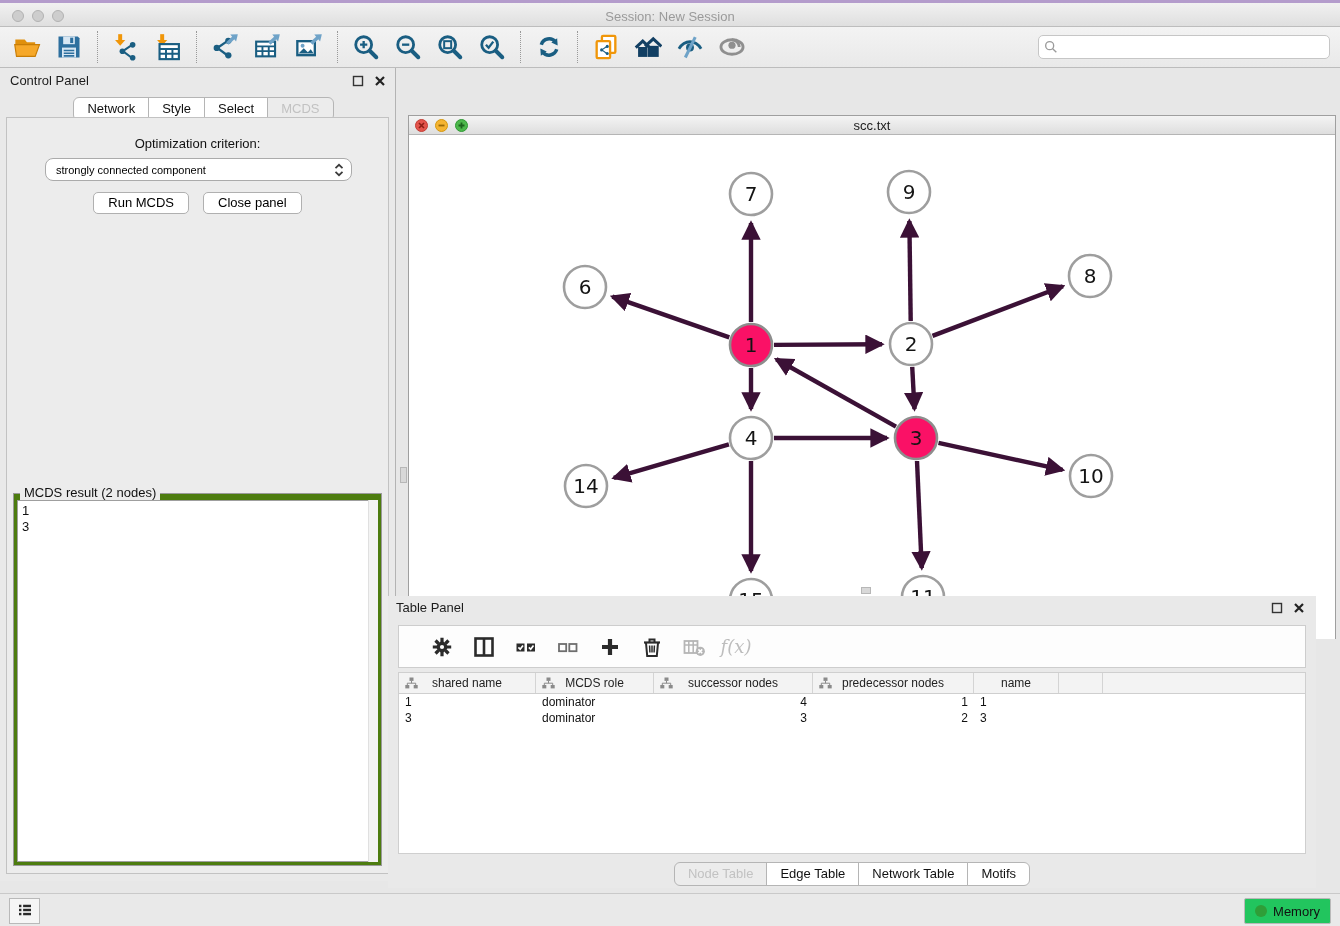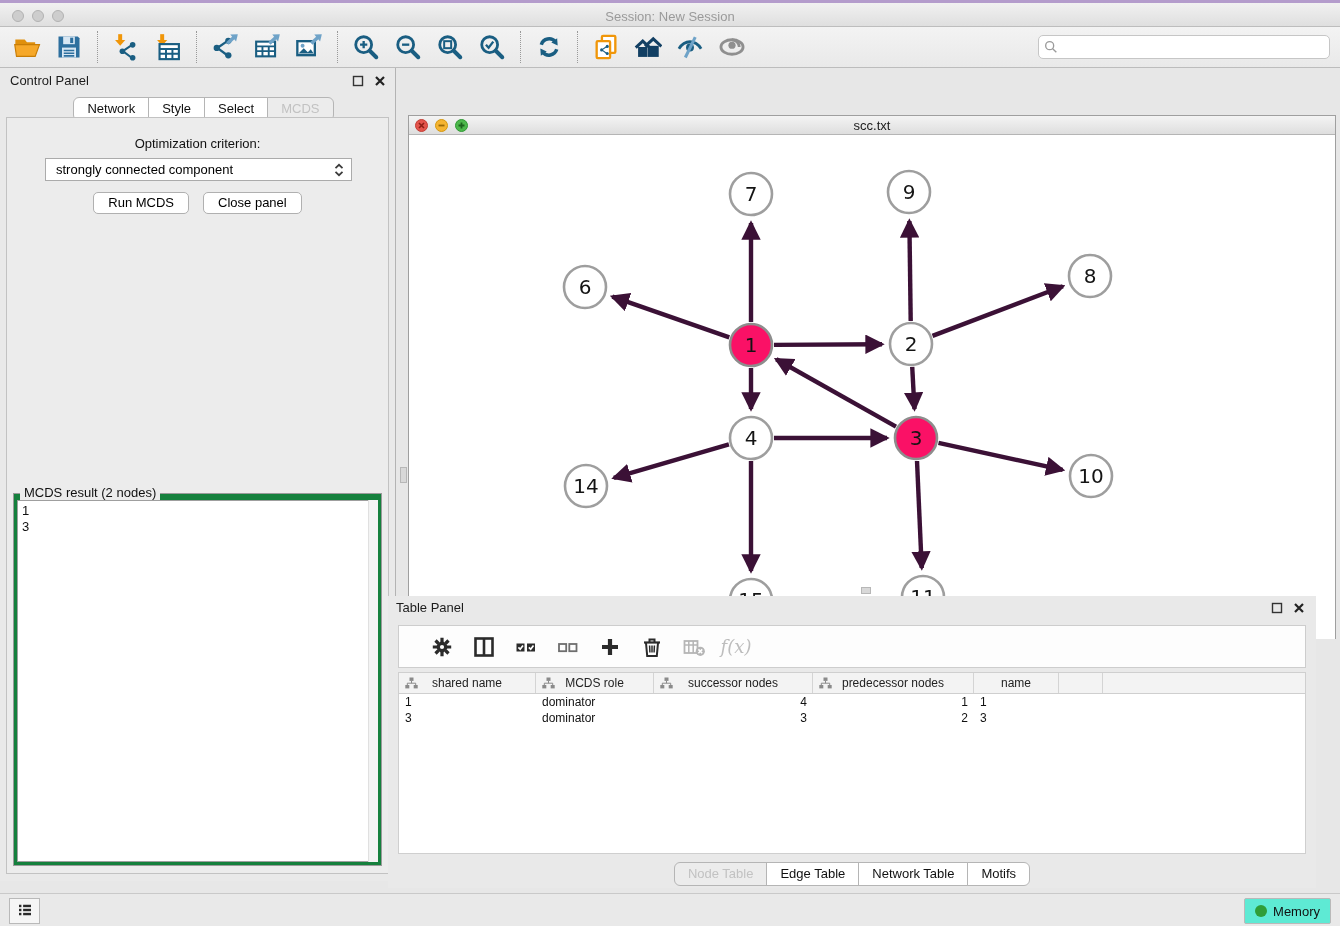--- a/index.html
+++ b/index.html
@@ -32,26 +32,26 @@
   .panel-btns{ position:absolute; right:8px; top:6px; display:flex; gap:8px;}
   .mini-btn{ width:14px; height:14px; background:transparent; border:none; cursor:pointer; padding:0;}
   .mini-btn svg{ width:14px; height:14px; display:block;}
   .seg-tabs{ position:absolute; left:12px; right:0; top:29px; display:flex; justify-content:center;}
   .seg-tab{ font-size:13px; padding:3px 13px 4px; background:#fff; border:1px solid #b5b5b5; margin-left:-1px; color:#111; cursor:pointer; white-space:nowrap;}
   .seg-tab:first-child{ border-radius:6px 0 0 6px; margin-left:0;}
   .seg-tab:last-child{ border-radius:0 6px 6px 0;}
   .seg-tab.active{ background:#ececec; color:#c2c2c2;}
   .cp-inner{ position:absolute; left:6px; top:49px; width:383px; height:757px; border:1px solid #c2c2c2; background:#ececec;}
   .opt-label{ position:absolute; left:0; right:0; top:18px; text-align:center; font-size:13px; color:#111;}
-  .dropdown{ position:absolute; left:38px; top:40px; width:307px; height:23px; background:#fff; border:1px solid #ababab; border-radius:0; font-size:13px; display:flex; align-items:center; padding-left:10px; cursor:pointer;}
+  .dropdown{ position:absolute; left:38px; top:40px; width:307px; height:23px; background:#fff; border:1px solid #ababab; border-radius:8px; font-size:11px; display:flex; align-items:center; padding-left:10px; cursor:pointer;}
   .dd-stepper{ position:absolute; right:4px; top:3px; width:16px; height:16px;}
   .dd-stepper svg{ width:16px; height:16px;}
   .cp-buttons{ position:absolute; left:0; right:0; top:74px; display:flex; justify-content:center; gap:14px;}
   .push-btn{ font-family:"Liberation Sans",sans-serif; font-size:13px; background:#fff; border:1px solid #b0b0b0; border-radius:5px; padding:2px 14px 3px; cursor:pointer;}
-  .result-box{ position:absolute; left:6px; top:375px; width:369px; height:373px; border:1px solid #9a9a9a; background:#15803d;}
+  .result-box{ position:absolute; left:6px; top:375px; width:369px; height:373px; border:1px solid #9a9a9a; background:#4d7c0f;}
   .result-legend{ position:absolute; left:6px; top:-9px; background:#ececec; padding:0 4px; font-size:13px; color:#111;}
   .result-area{ position:absolute; left:3px; top:6px; right:3px; bottom:3px; background:#fff; border:1px solid #9f9f9f; font-size:13px; color:#111; padding:2px 4px; overflow:hidden;}
   .result-line{ line-height:16px;}
   .result-scroll{ position:absolute; right:0; top:0; bottom:0; width:10px; background:#f3f3f3; border-left:1px solid #e0e0e0;}
 
   
   .net-window{ position:absolute; left:408px; top:68px; width:928px; height:524px; background:#fff; border:1px solid #9f9f9f;margin-top:47px;}
   .net-titlebar{ position:absolute; left:0; top:0; right:0; height:19px; background:linear-gradient(#f4f4f4,#dedede); border-bottom:1px solid #b5b5b5;}
   .net-lights{ position:absolute; left:6px; top:3px; display:flex; gap:7px;}
   .tl{ width:13px; height:13px; border-radius:50%; display:flex; align-items:center; justify-content:center; cursor:pointer;}
@@ -78,21 +78,21 @@
   .th .hicon svg{ width:13px; height:12px; display:block;}
   .trow{ display:flex; height:16px; font-size:12px; color:#111; cursor:default;}
   .td{ padding:1px 6px 0; overflow:hidden; white-space:nowrap;}
 
   .bottom-tabs{ position:absolute; left:0; right:0; top:266px; display:flex; justify-content:center;align-items:flex-end;}
 
   
   .statusbar{ position:absolute; left:0; top:893px; width:1340px; height:33px; background:#e9e9e9; border-top:1px solid #c9c9c9;}
   .status-left-btn{ position:absolute; left:9px; top:4px; width:31px; height:26px; background:#f6f6f6; border:1px solid #b9b9b9; display:flex; align-items:center; justify-content:center; cursor:pointer;}
   .status-left-btn svg{ width:18px; height:18px;}
-  .memory-btn{ position:absolute; right:9px; top:4px; height:26px; background:#5eead4; border:1px solid #b9b9b9; border-radius:2px; display:flex; align-items:center; gap:6px; padding:0 10px; font-size:13px; color:#111; cursor:pointer;}
+  .memory-btn{ position:absolute; right:9px; top:4px; height:26px; background:#22c55e; border:1px solid #b9b9b9; border-radius:2px; display:flex; align-items:center; gap:6px; padding:0 10px; font-size:13px; color:#111; cursor:pointer;}
   .mem-dot{ width:12px; height:12px; border-radius:50%; background:#2f9e38;}
 </style>
 </head>
 <body>
 
 <div class="titlebar">
   <div class="lights">
     <span class="light"></span>
     <span class="light"></span>
     <span class="light"></span>

